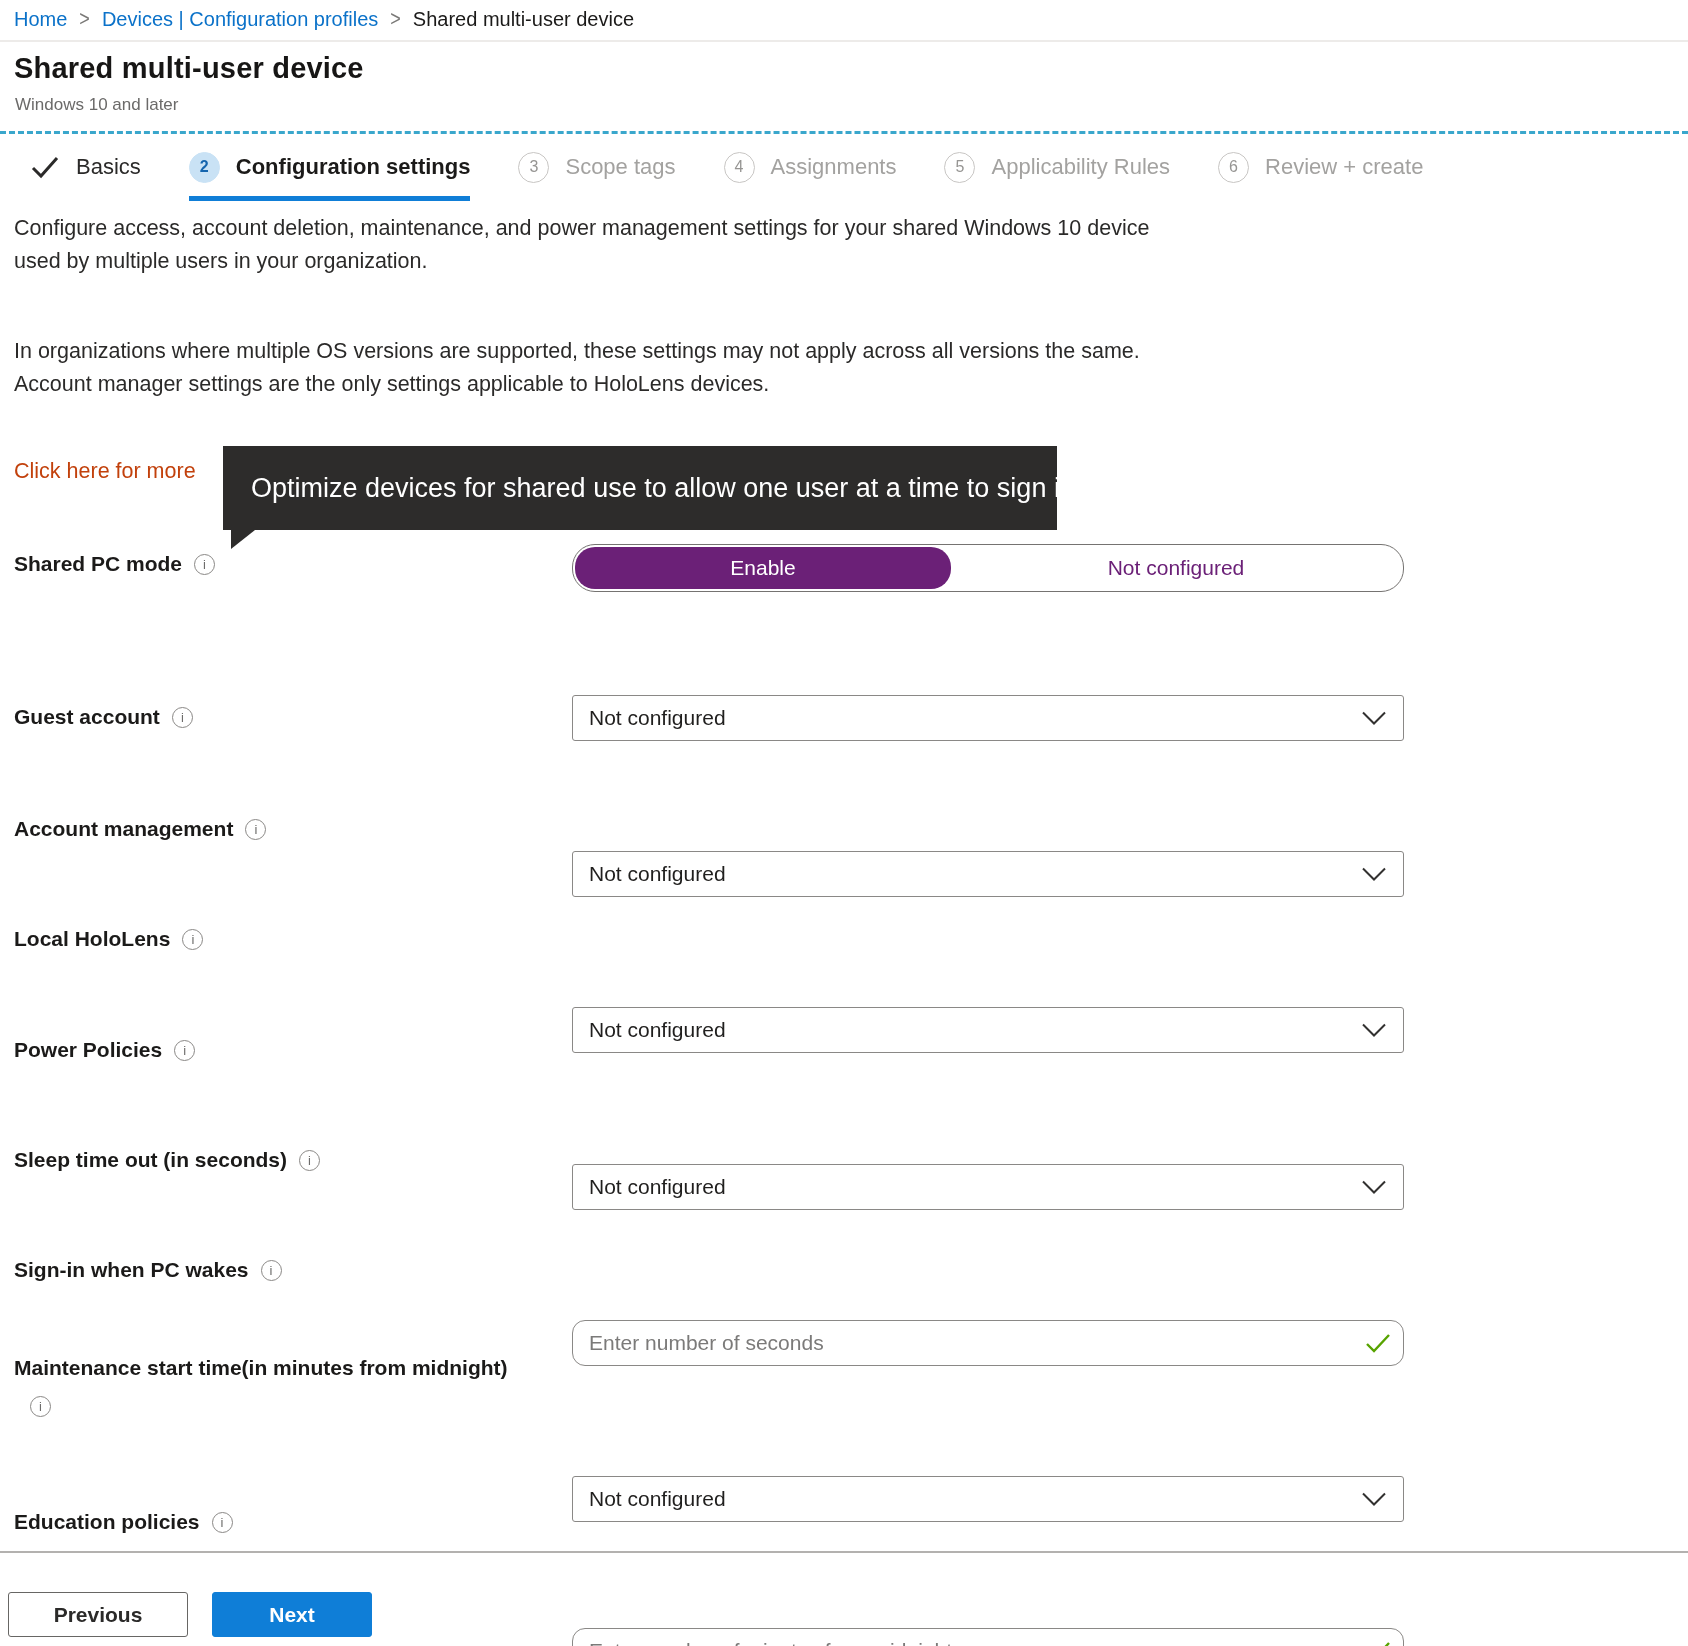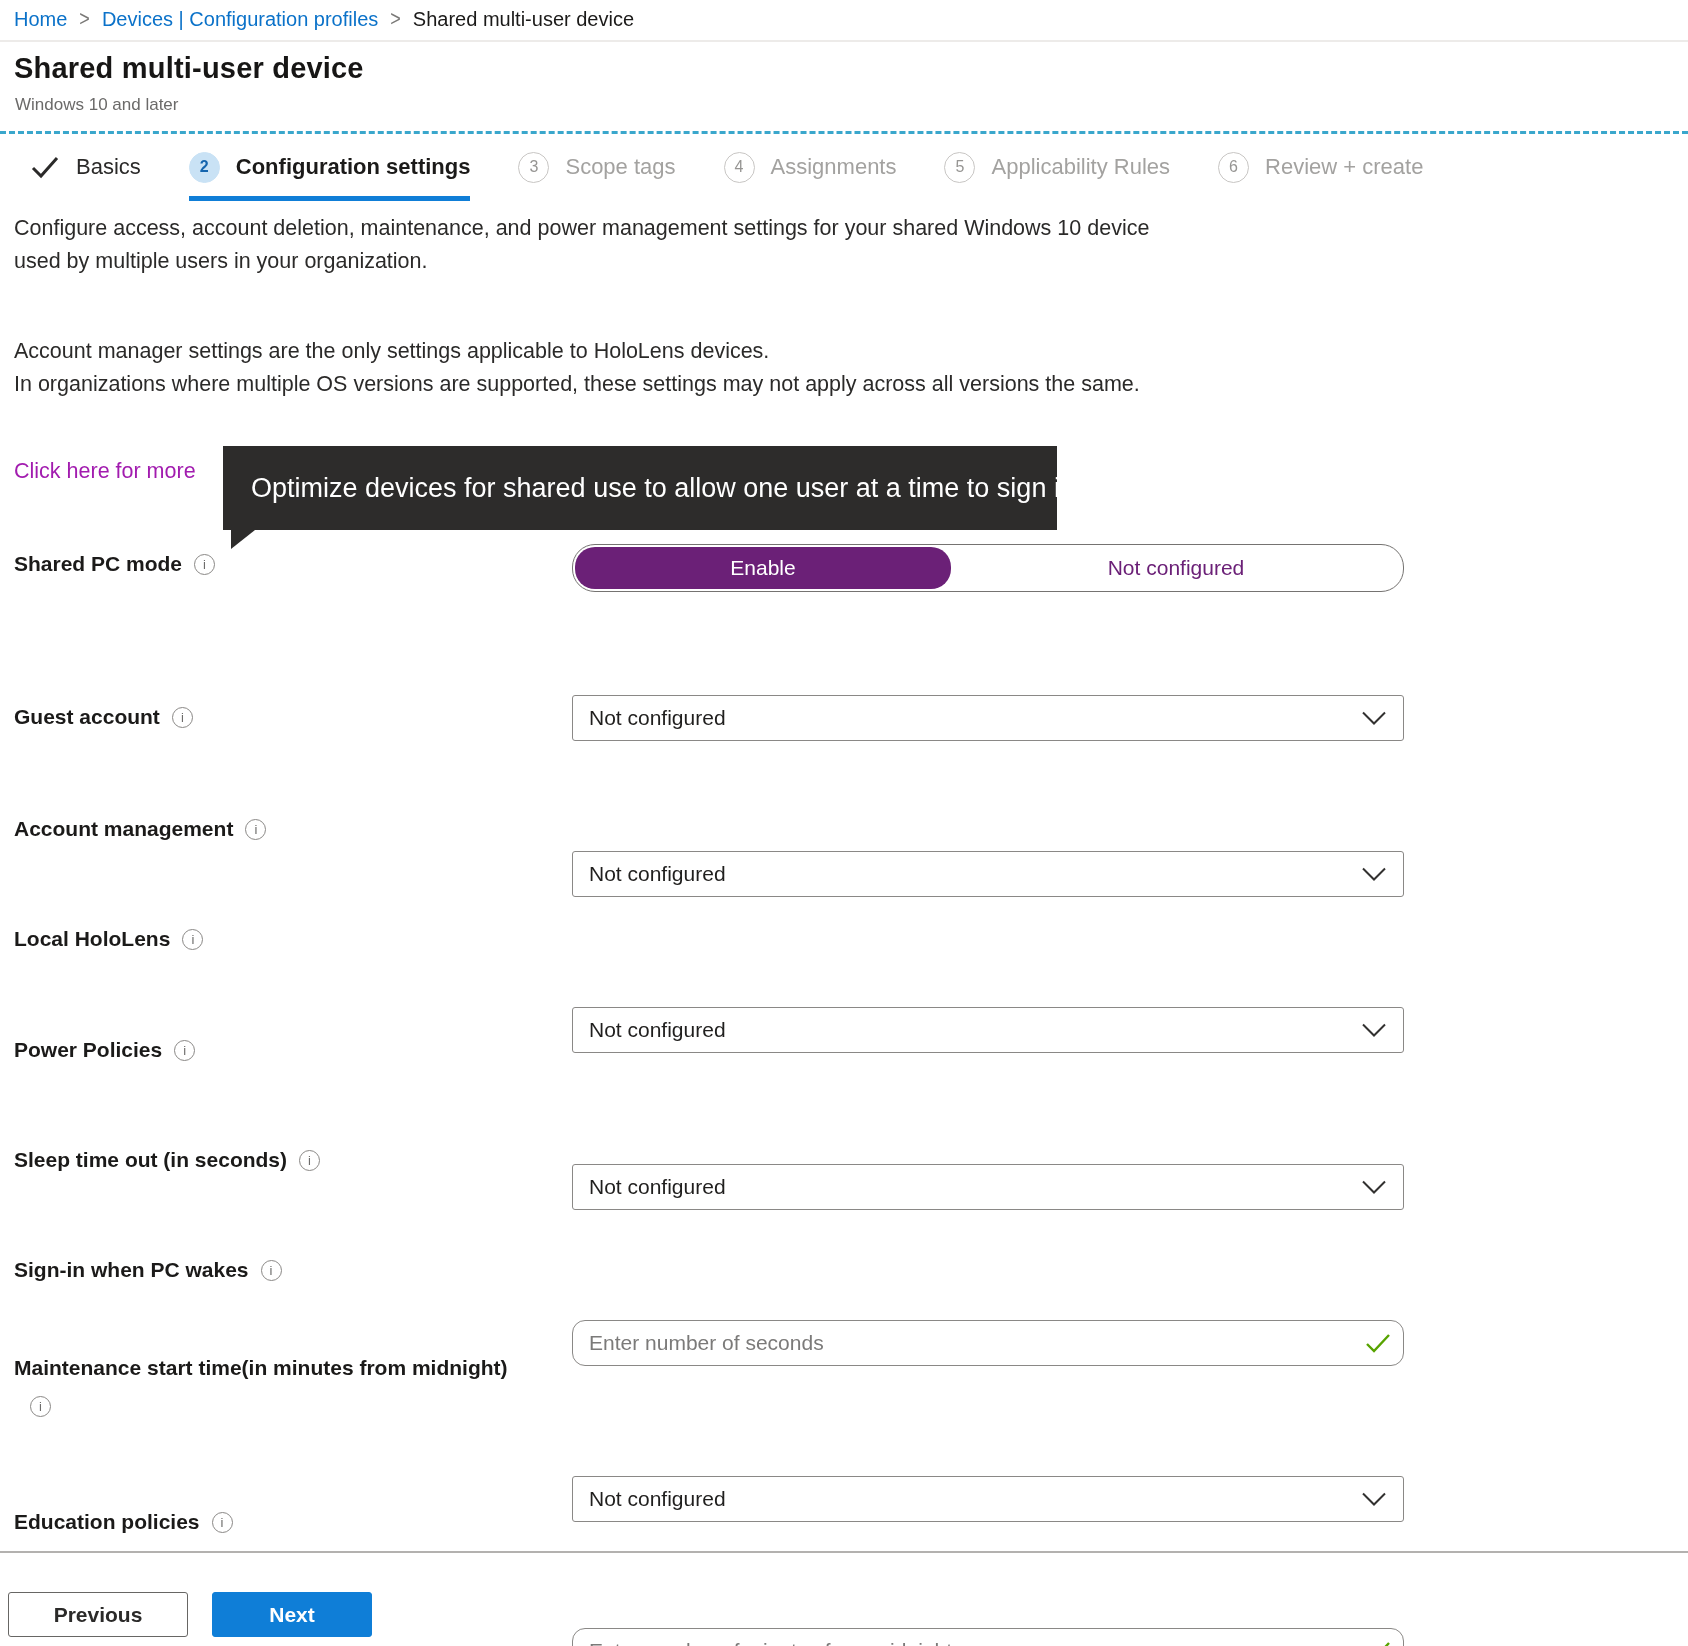--- a/index.html
+++ b/index.html
@@ -30,21 +30,21 @@
   .step-circle { width:31px; height:31px; border-radius:50%; background:#ffffff; border:1.5px solid #c8c6c4;
     display:flex; align-items:center; justify-content:center; font-size:16px; color:#969593; flex:none; }
   .tab.active .step-circle { background:#c9e2f5; border-color:#c9e2f5; color:#1565ae; font-weight:700; }
   .check-icon { flex:none; display:flex; }
 
   
   .desc { position:absolute; left:14px; font-size:21.5px; line-height:33px; color:#2b2a29; white-space:nowrap; }
   .desc-1 { top:212px; }
   .desc-2 { top:335px; }
 
-  .more-link { position:absolute; top:459px; left:14px; font-size:21.5px; color:#a21caf; cursor:pointer; white-space:nowrap; }
+  .more-link { position:absolute; top:459px; left:14px; font-size:21.5px; color:#c2410c; cursor:pointer; white-space:nowrap; }
 
   
   .tooltip { position:absolute; top:446px; left:223px; width:834px; height:84px; background:#2d2c2b; z-index:5;
     display:flex; align-items:center; padding-left:28px; }
   .tooltip-text { color:#ffffff; font-size:27px; white-space:nowrap; }
   .tooltip-arrow { position:absolute; top:100%; left:8px; width:24px; height:19px;
     background:#2d2c2b; clip-path:polygon(0 0, 100% 0, 0 100%); }
 
   
   .row-label { position:absolute; left:14px; display:flex; align-items:center; gap:12px;
@@ -142,22 +142,22 @@
     <span class="step-circle">6</span>
     <span class="tab-label">Review + create</span>
   </div>
 </div>
 
 <div class="desc desc-1">
   <div>Configure access, account deletion, maintenance, and power management settings for your shared Windows 10 device</div>
   <div>used by multiple users in your organization.</div>
 </div>
 <div class="desc desc-2">
+  <div>In organizations where multiple OS versions are supported, these settings may not apply across all versions the same.</div>
   <div>Account manager settings are the only settings applicable to HoloLens devices.</div>
-  <div>In organizations where multiple OS versions are supported, these settings may not apply across all versions the same.</div>
 </div>
 
 <a class="more-link">Click here for more</a>
 
 <div class="tooltip">
   <span class="tooltip-text">Optimize devices for shared use to allow one user at a time to sign in to device.</span>
   <span class="tooltip-arrow"></span>
 </div>
 
 <div class="row-label lbl-shared">

